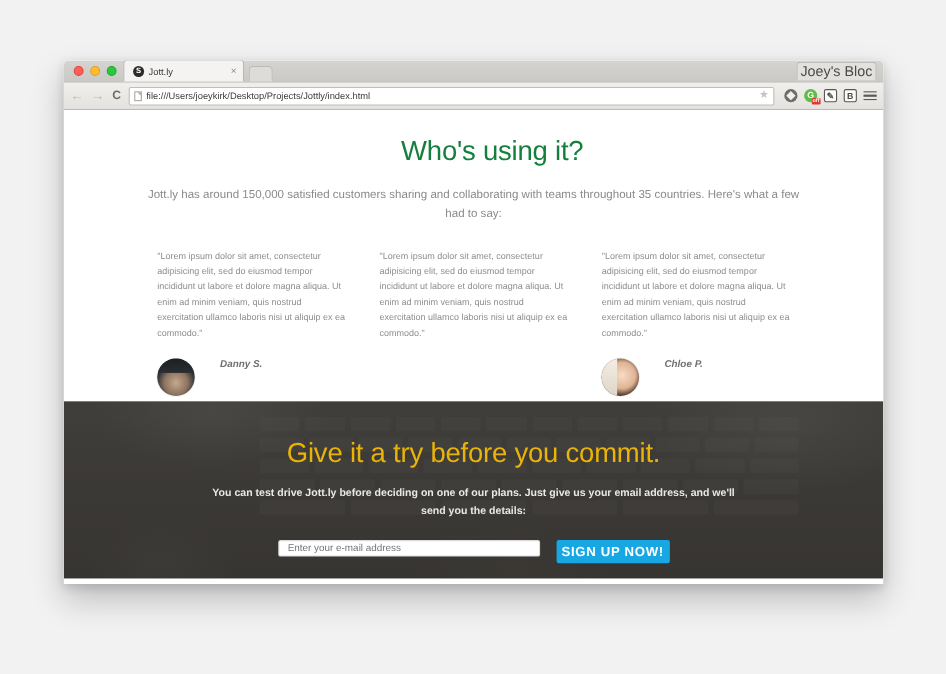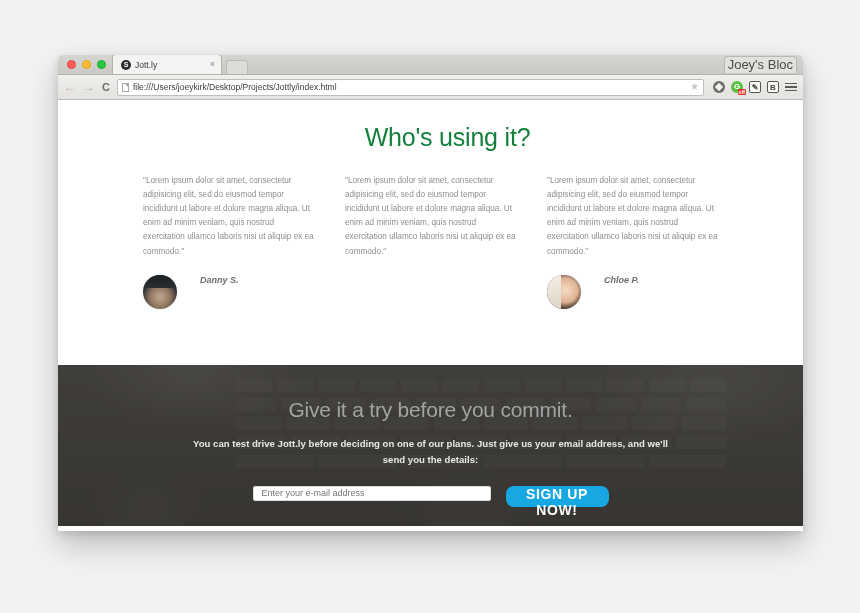--- a/index.html
+++ b/index.html
@@ -327,23 +327,23 @@
     background: rgba(205,203,199,0.30);
     border-radius: 2px;
   }
   .dark-overlay {
     position: absolute;
     inset: 0;
     background: rgba(52,50,47,0.62);
   }
   .dark-inner { position: relative; padding-top: 33px; }
   .cta-headline {
-    font-size: 21px;
+    font-size: 25px;
     font-weight: 300;
-    color: #a3a3a3;
+    color: #eab308;
     letter-spacing: -0.2px;
   }
   .cta-sub {
     margin: 14px auto 4px;
     width: 480px;
     font-size: 9.6px;
     font-weight: bold;
     line-height: 1.65;
     color: #e8e8e8;
   }
@@ -363,24 +363,24 @@
     font-size: 9px;
     color: #9b9b9b;
     padding: 0 8px;
     outline: none;
   }
   .cta-button {
     width: 103px;
     height: 21px;
     background: #17a8e3;
     border: none;
-    border-radius: 8px;
+    border-radius: 2px;
     color: #ffffff;
     font-family: "Liberation Sans", sans-serif;
-    font-size: 14px;
+    font-size: 12px;
     font-weight: bold;
     letter-spacing: 0.6px;
     cursor: pointer;
   }
 </style>
 </head>
 <body>
 
 <div id="stage">
 
@@ -431,20 +431,21 @@
           <span></span>
           <span></span>
         </span>
       </div>
     </div>
 
     <div class="page">
 
       <section class="section-light">
         <h1 class="headline">Who's using it?</h1>
+        <p class="subhead">Jott.ly has around 150,000 satisfied customers sharing and collaborating with teams throughout 35 countries. Here's what a few had to say:</p>
 
         <div class="testimonials">
 
           <div class="testimonial">
             <p class="quote">"Lorem ipsum dolor sit amet, consectetur adipisicing elit, sed do eiusmod tempor incididunt ut labore et dolore magna aliqua. Ut enim ad minim veniam, quis nostrud exercitation ullamco laboris nisi ut aliquip ex ea commodo."</p>
             <div class="author">
               <span class="avatar avatar-1"></span>
               <span class="author-name">Danny S.</span>
             </div>
           </div>

